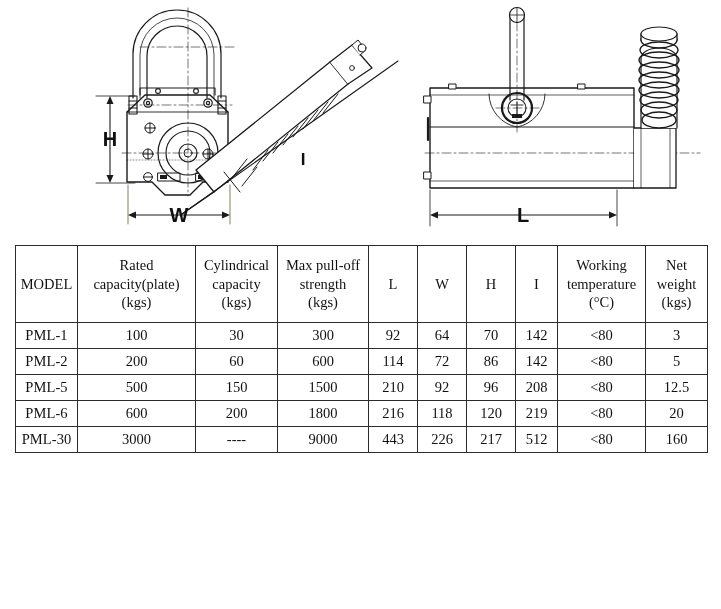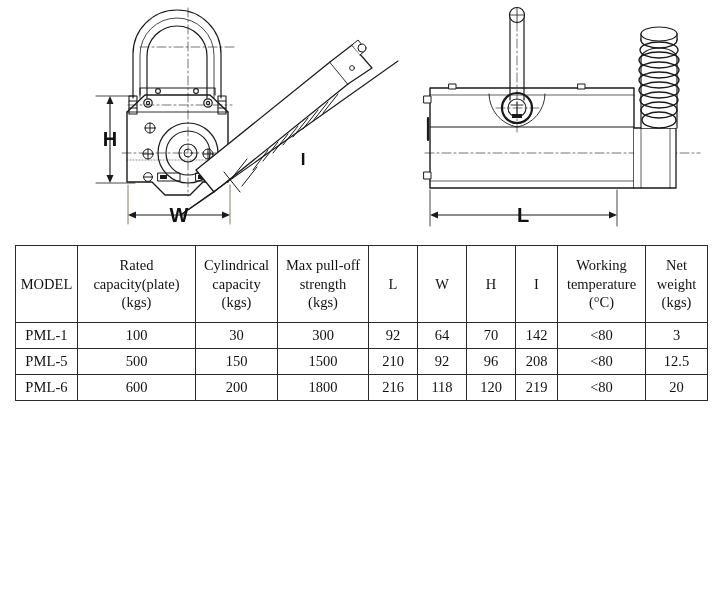--- a/index.html
+++ b/index.html
@@ -352,20 +352,32 @@
           <td class="model">PML-1</td>
           <td>100</td>
           <td>30</td>
           <td>300</td>
           <td>92</td>
           <td>64</td>
           <td>70</td>
           <td>142</td>
           <td>&lt;80</td>
           <td>3</td>
+        </tr>
+        <tr>
+          <td class="model">PML-2</td>
+          <td>200</td>
+          <td>60</td>
+          <td>600</td>
+          <td>114</td>
+          <td>72</td>
+          <td>86</td>
+          <td>142</td>
+          <td>&lt;80</td>
+          <td>5</td>
         </tr>
         <tr>
           <td class="model">PML-5</td>
           <td>500</td>
           <td>150</td>
           <td>1500</td>
           <td>210</td>
           <td>92</td>
           <td>96</td>
           <td>208</td>
@@ -377,15 +389,27 @@
           <td>600</td>
           <td>200</td>
           <td>1800</td>
           <td>216</td>
           <td>118</td>
           <td>120</td>
           <td>219</td>
           <td>&lt;80</td>
           <td>20</td>
         </tr>
+        <tr>
+          <td class="model">PML-30</td>
+          <td>3000</td>
+          <td>----</td>
+          <td>9000</td>
+          <td>443</td>
+          <td>226</td>
+          <td>217</td>
+          <td>512</td>
+          <td>&lt;80</td>
+          <td>160</td>
+        </tr>
       </tbody>
   </table>
 </div>
 
 </body></html>

